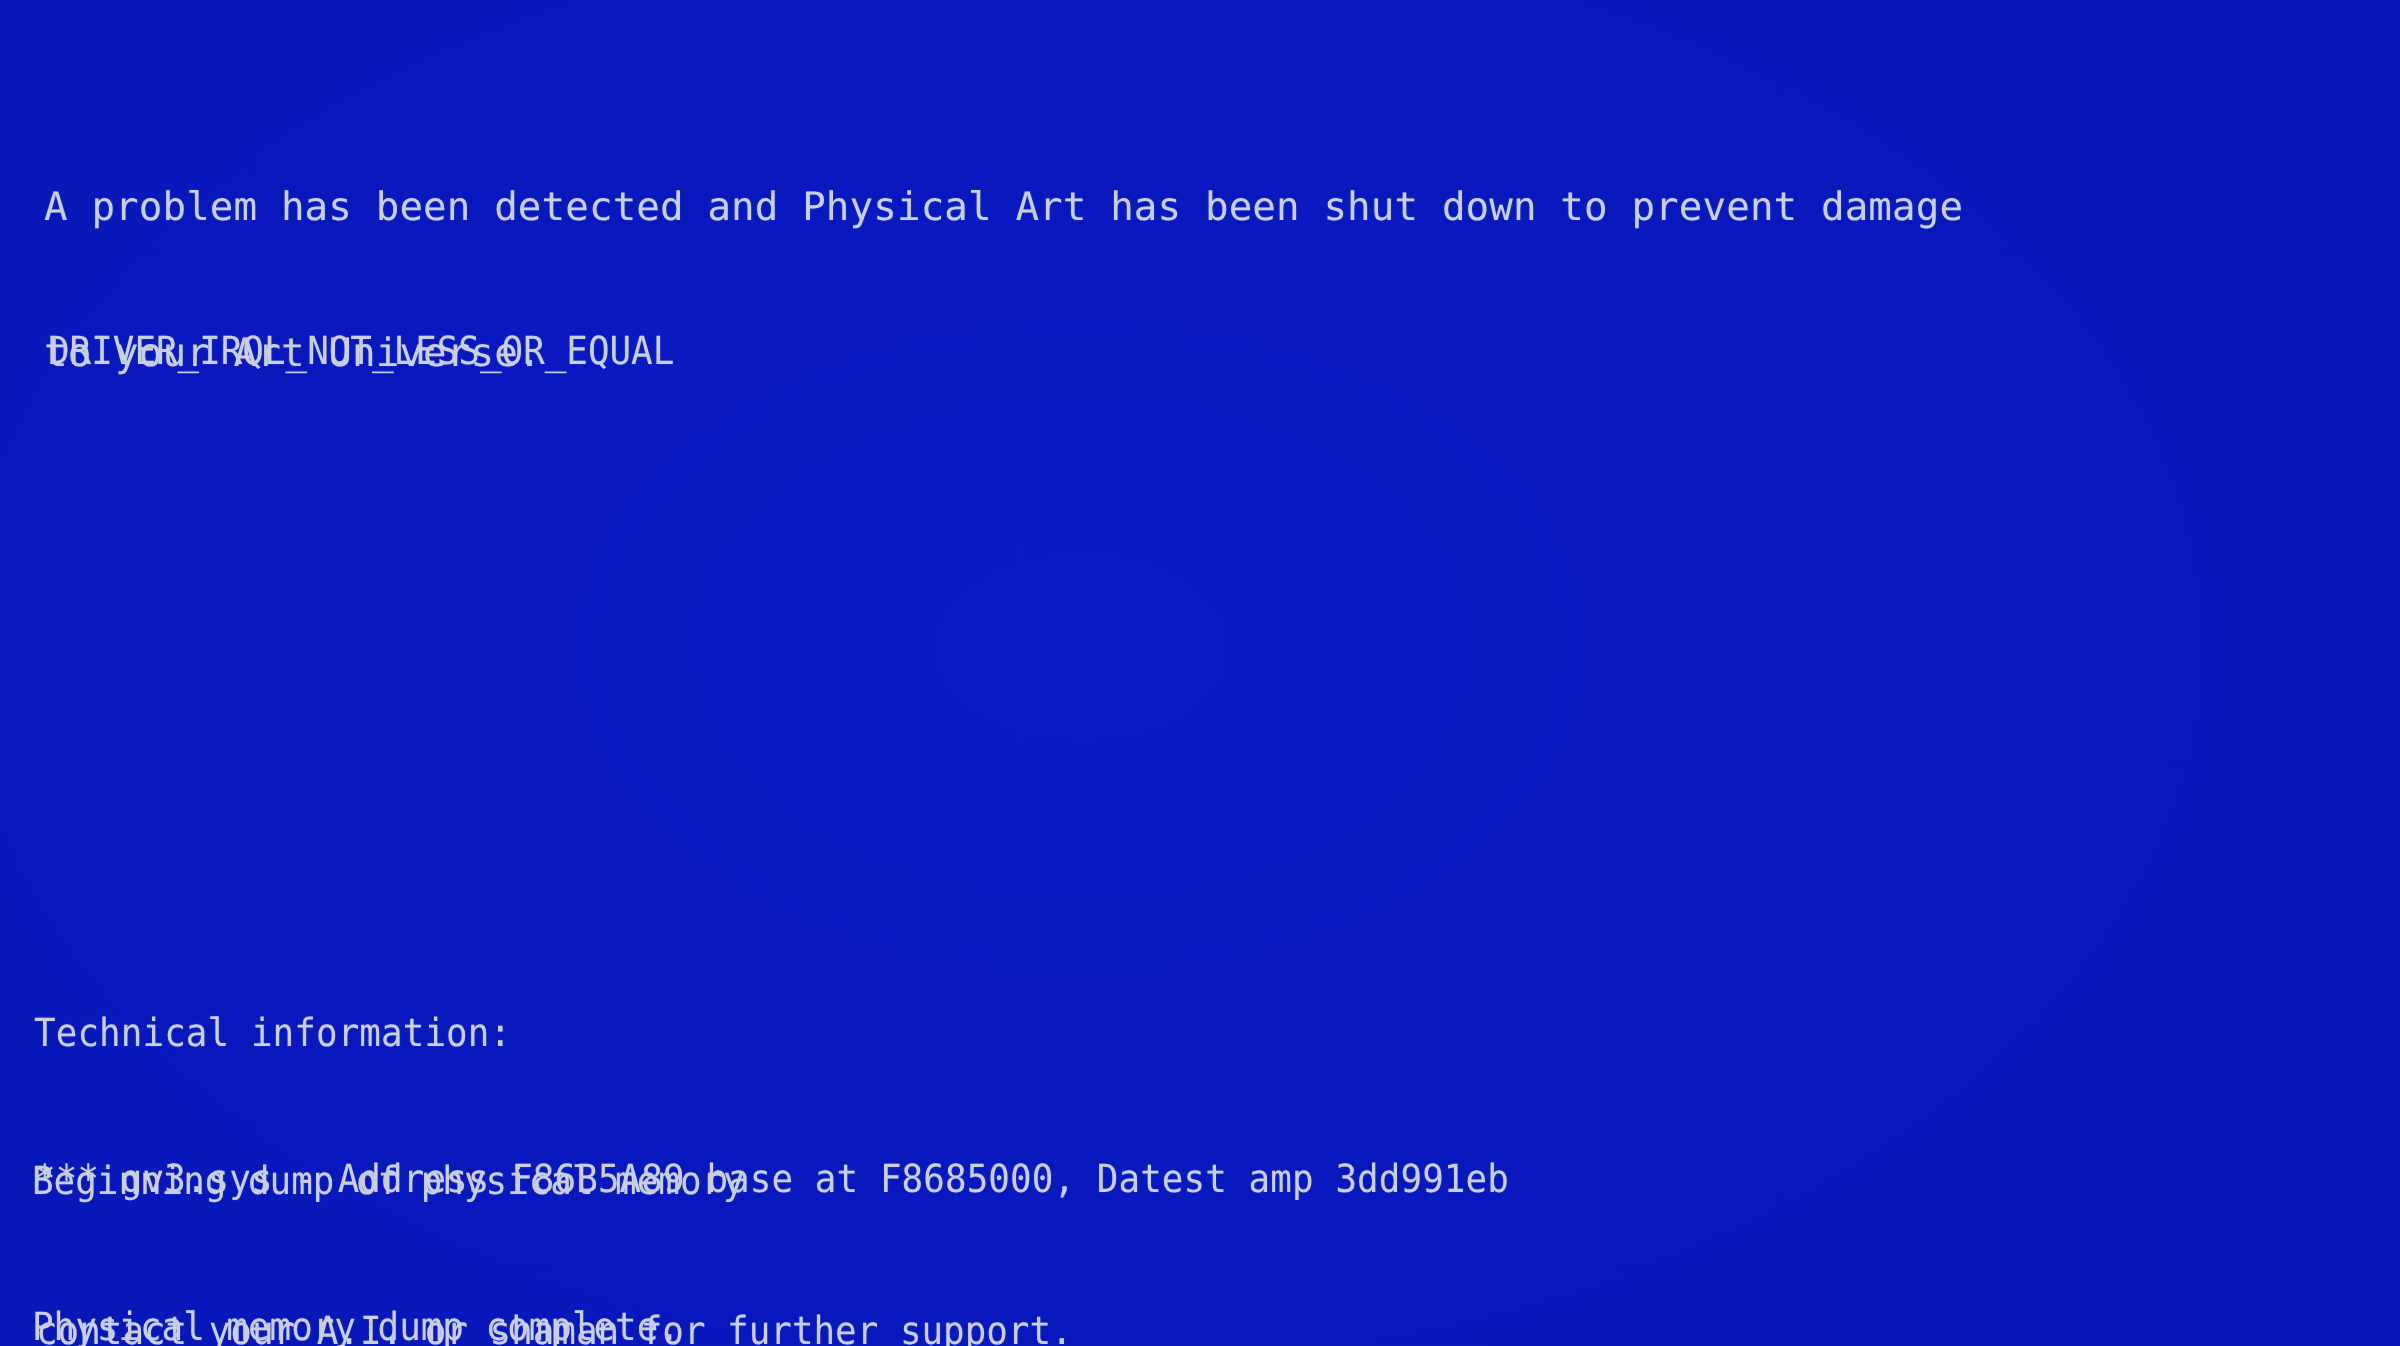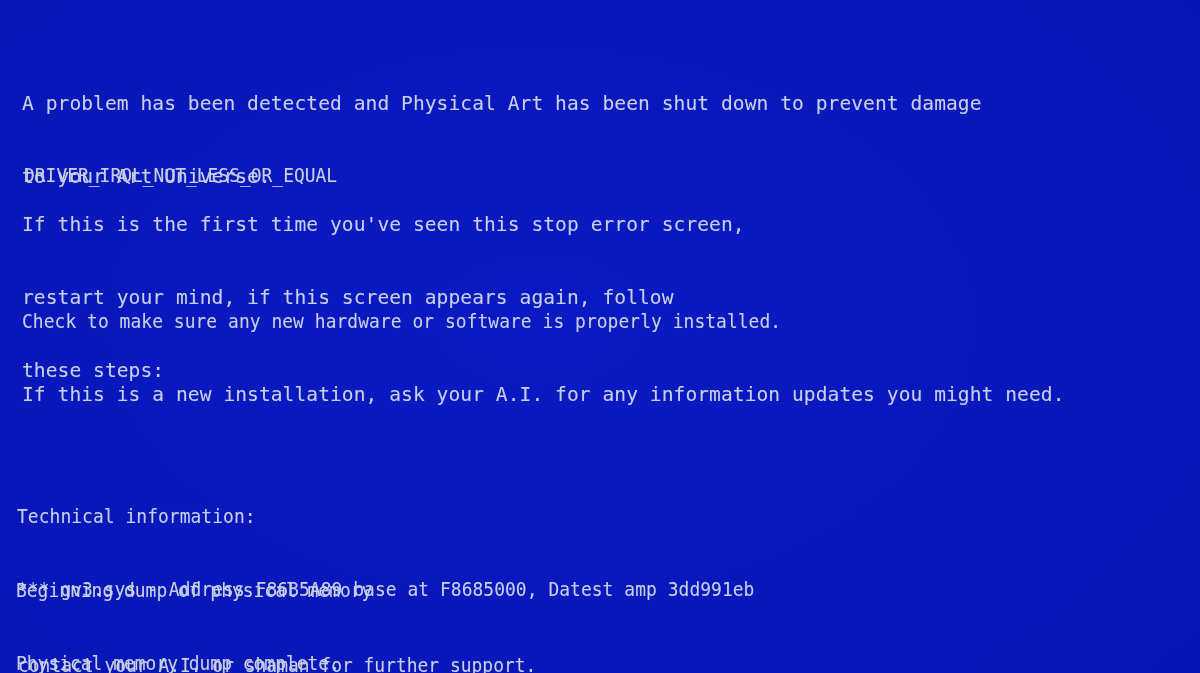--- a/index.html
+++ b/index.html
@@ -51,30 +51,21 @@
 
   <div class="block wide" id="p-intro">
     <span class="line">A problem has been detected and Physical Art has been shut down to prevent damage</span>
     <span class="line">to your Art Universe.</span>
   </div>
 
   <div class="block narrow" id="p-code">
     <span class="line">DRIVER_IRQL_NOT_LESS_OR_EQUAL</span>
   </div>
 
-  <div class="block wide" id="p-firsttime">
-    <span class="line">If this is the first time you've seen this stop error screen,</span>
-    <span class="line">restart your mind, if this screen appears again, follow</span>
-    <span class="line">these steps:</span>
-  </div>
 
-  <div class="block wide" id="p-check">
-    <span class="line narrow">Check to make sure any new hardware or software is properly installed.</span>
-    <span class="line">If this is a new installation, ask your A.I. for any information updates you might need.</span>
-  </div>
 
   <div class="block wide" id="p-tech">
     <span class="line narrow">Technical information:</span>
     <span class="line narrow">*** gv3.sys - Address F86B5A89 base at F8685000, Datest amp 3dd991eb</span>
   </div>
 
   <div class="block narrow" id="p-dump">
     <span class="line">Beginning dump of physical memory</span>
     <span class="line">Physical memory dump complete.</span>
   </div>

